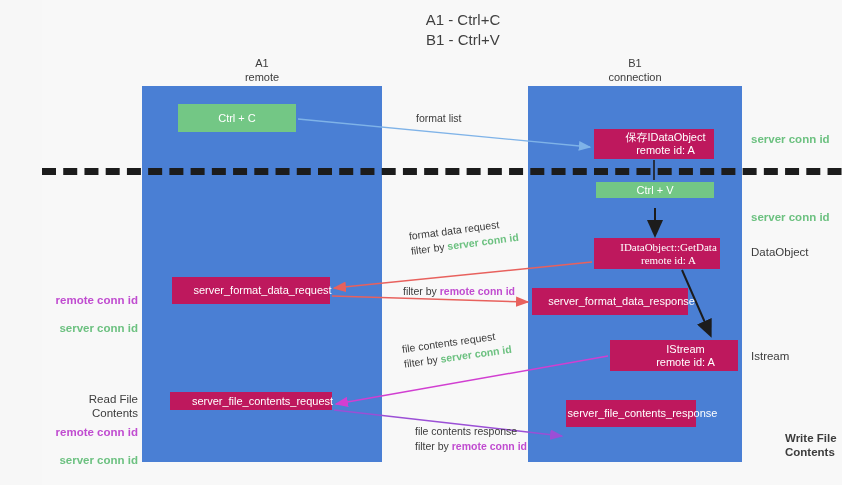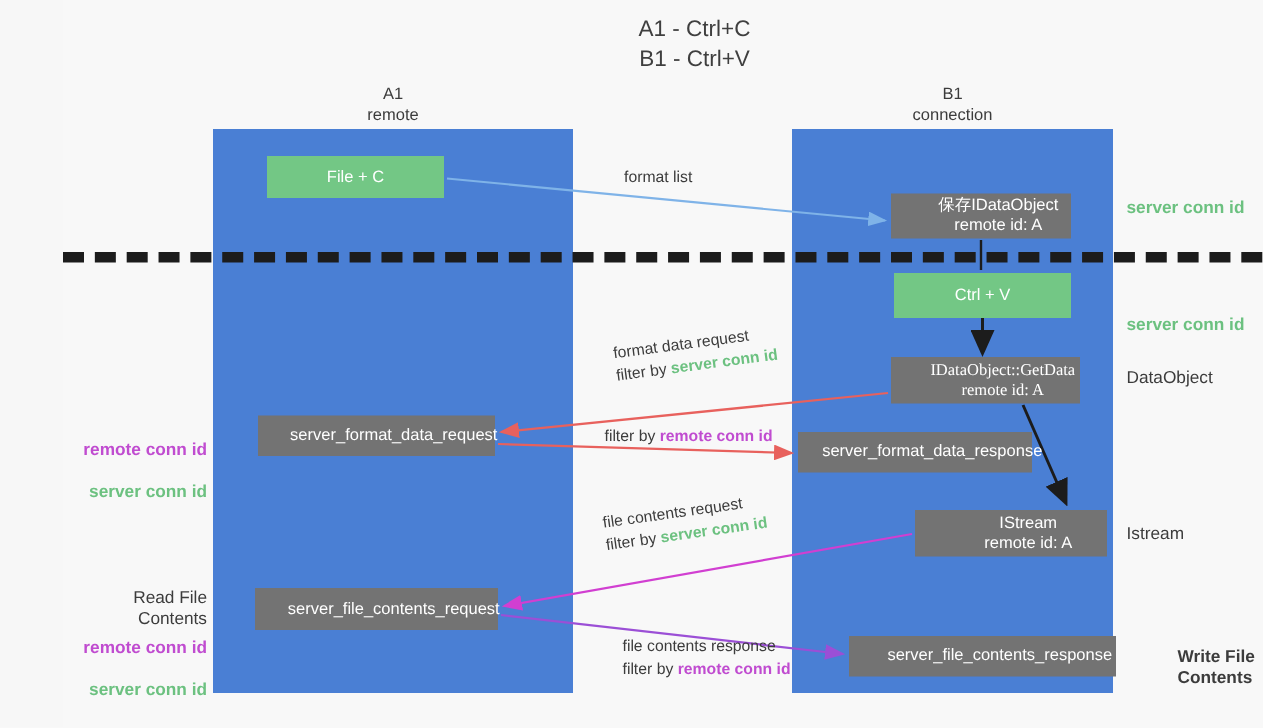--- a/index.html
+++ b/index.html
@@ -52,31 +52,31 @@
     align-items: center;
     justify-content: center;
     text-align: center;
     color: #ffffff;
     font-size: 11px;
     line-height: 13px;
     white-space: pre-line;
     padding: 2px 6px;
   }
   .node.green { background: #73c785; }
-  .node.orange { background: #737373; padding-left: 29px; }
+  .node.orange { background: #be185d; padding-left: 29px; }
 
   .n-ctrlc   { left: 136px; top: 104px; width: 118px; height: 28px; }
   .n-save    { left: 552px; top: 129px; width: 120px; height: 30px; }
-  .n-ctrlv   { left: 554px; top: 182px; width: 118px; height: 30px; }
+  .n-ctrlv   { left: 554px; top: 182px; width: 118px; height: 16px; }
   .n-getdata { left: 552px; top: 238px; width: 126px; height: 31px; font-family: Liberation Serif, serif; }
   .n-fdreq   { left: 130px; top: 277px; width: 158px; height: 27px; }
   .n-fdresp  { left: 490px; top: 288px; width: 156px; height: 27px; }
   .n-istream { left: 568px; top: 340px; width: 128px; height: 31px; }
-  .n-fcreq   { left: 128px; top: 392px; width: 162px; height: 28px; }
-  .n-fcresp  { left: 524px; top: 424px; width: 178px; height: 27px; }
+  .n-fcreq   { left: 128px; top: 392px; width: 162px; height: 18px; }
+  .n-fcresp  { left: 524px; top: 400px; width: 130px; height: 27px; }
 
   .side-label {
     position: absolute;
     font-size: 11.5px;
     color: #3c3c3c;
     white-space: pre-line;
     line-height: 14px;
   }
   .green-txt { color: #6cc180; font-weight: bold; }
   .purple-txt { color: #c04cd0; font-weight: bold; }
@@ -167,21 +167,21 @@
 
     <line x1="640" y1="270" x2="668" y2="334" stroke="#1c1c1c" stroke-width="2" marker-end="url(#ah-dark)"></line>
 
     <line x1="566" y1="356" x2="294" y2="404" stroke="#d13fd1" stroke-width="1.5" marker-end="url(#ah-magenta)"></line>
 
     <line x1="292" y1="410" x2="520" y2="436" stroke="#9b4fd6" stroke-width="1.5" marker-end="url(#ah-purple)"></line>
   </svg>
 
   <div class="dashed-line"></div>
 
-  <div class="node green n-ctrlc">File + C</div>
+  <div class="node green n-ctrlc">Ctrl + C</div>
   <div class="node orange n-save">保存IDataObject
 remote id: A</div>
   <div class="node green n-ctrlv">Ctrl + V</div>
   <div class="node orange n-getdata">IDataObject::GetData
 remote id: A</div>
   <div class="node orange n-fdresp">server_format_data_response</div>
   <div class="node orange n-fdreq">server_format_data_request</div>
   <div class="node orange n-istream">IStream
 remote id: A</div>
   <div class="node orange n-fcreq">server_file_contents_request</div>

